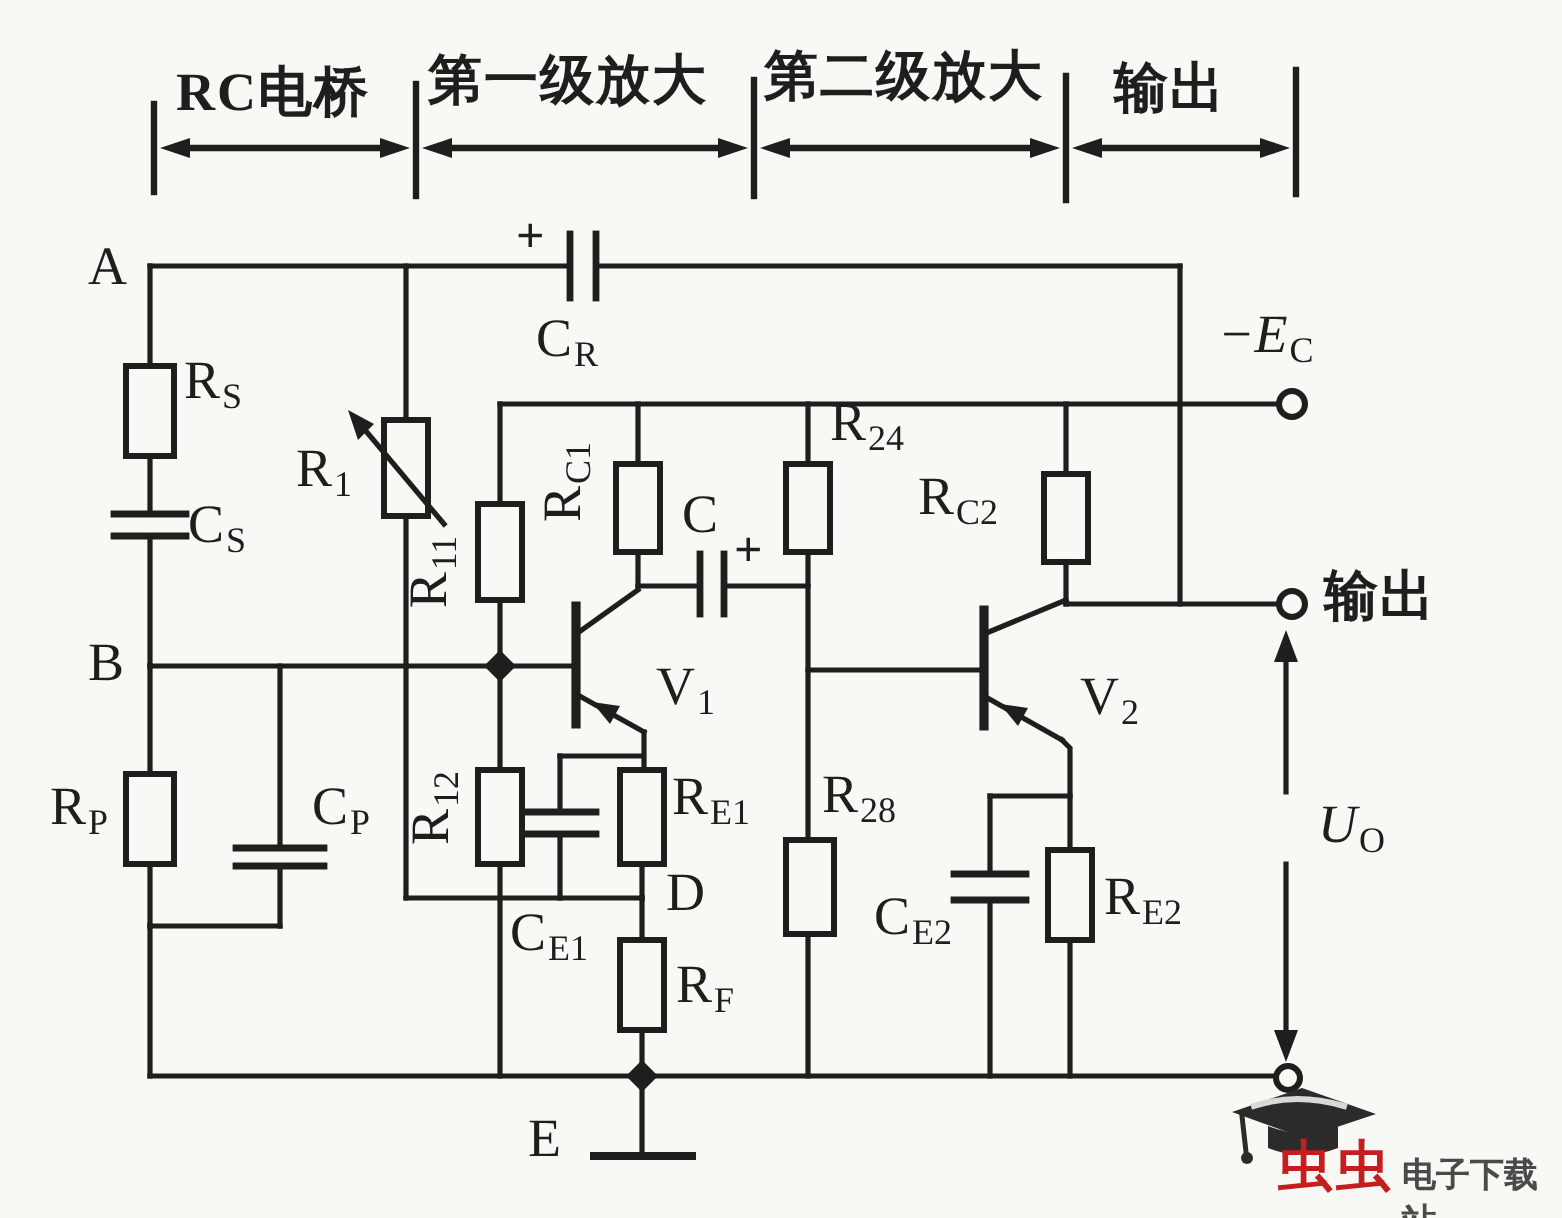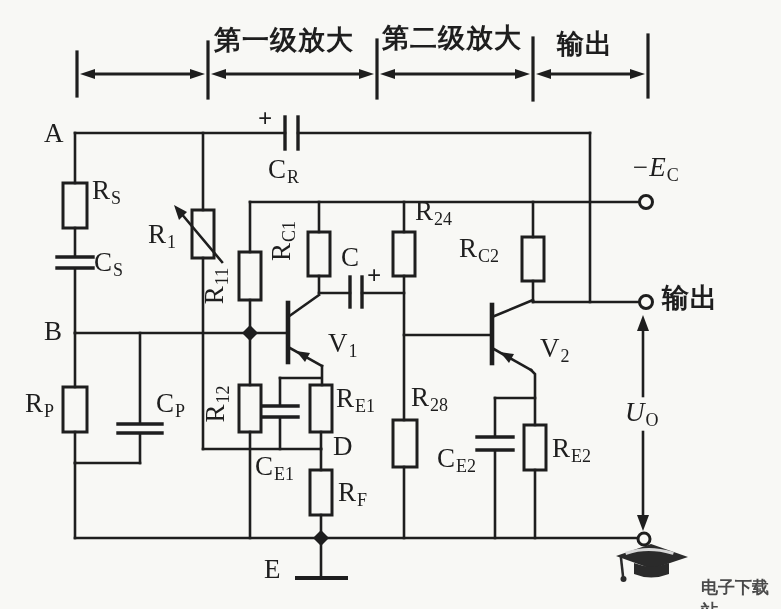--- a/index.html
+++ b/index.html
@@ -196,20 +196,21 @@
       <g stroke="none">
         <polygon points="616,556 651,544 688,557 652,569" fill="#2b2b2b"></polygon>
         <path d="M634,563 L634,574 Q651,581 669,574 L669,563 Q651,570 634,563 Z" fill="#2b2b2b"></path>
         <path d="M627,553 Q648,546 672,553" fill="none" stroke="#d8d8d8" stroke-width="3"></path>
         <path d="M621,558 L623,576" fill="none" stroke="#2b2b2b" stroke-width="2.5"></path>
         <circle cx="623.5" cy="579" r="3" fill="#2b2b2b"></circle>
       </g>
     </g>
   </svg>
 
+  <div class="lbl hdr" style="left:88px;top:33px">RC电桥</div>
   <div class="lbl hdr" style="left:382px;top:25px">第二级放大</div>
   <div class="lbl hdr" style="left:214px;top:27px">第一级放大</div>
   <div class="lbl hdr" style="left:557px;top:31px">输出</div>
 
   <div class="lbl" style="left:44px;top:120px">A</div>
   <div class="lbl" style="left:44px;top:318px">B</div>
   <div class="lbl" style="left:333px;top:433px">D</div>
   <div class="lbl" style="left:264px;top:556px">E</div>
 
   <div class="lbl" style="left:92px;top:177px"><span>R</span><sub>S</sub></div>
@@ -229,19 +230,20 @@
   <div class="lbl" style="left:415px;top:198px"><span>R</span><sub>24</sub></div>
   <div class="lbl" style="left:411px;top:384px"><span>R</span><sub>28</sub></div>
   <div class="lbl" style="left:459px;top:235px"><span>R</span><sub>C2</sub></div>
   <div class="lbl" style="left:540px;top:335px"><span>V</span><sub>2</sub></div>
   <div class="lbl" style="left:437px;top:445px"><span>C</span><sub>E2</sub></div>
   <div class="lbl" style="left:552px;top:435px"><span>R</span><sub>E2</sub></div>
 
   <div class="lbl plus" style="left:258px;top:106px">+</div>
   <div class="lbl plus" style="left:367px;top:263px">+</div>
 
-  <div class="lbl" style="left:631px;top:154px"><span class="it">−E</span><sub>C</sub></div>
+  <div class="lbl" style="left:609px;top:154px"><span class="it">−E</span><sub>C</sub></div>
   <div class="lbl hdr" style="left:662px;top:285px">输出</div>
-  <div class="lbl" style="left:625px;top:399px"><span class="it">U</span><sub>O</sub></div>
-
+  <div class="lbl" style="left:659px;top:399px"><span class="it">U</span><sub>O</sub></div>
+
+  <div class="wm-brand">虫虫</div>
   <div class="wm-site">电子下载站</div>
 
 </div>
 
 </body></html>

